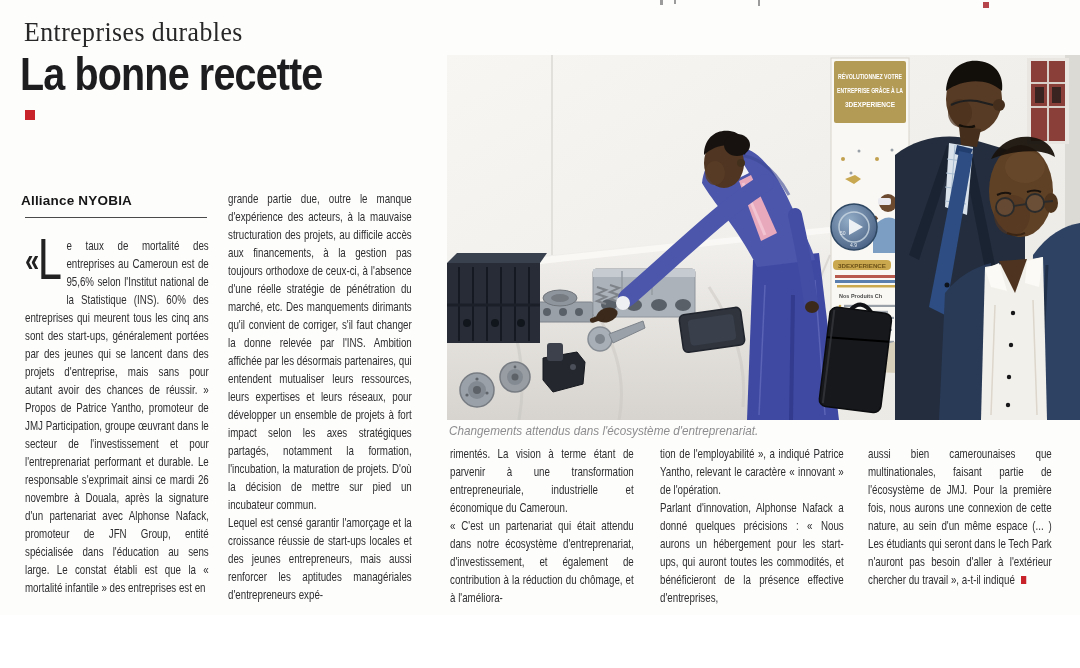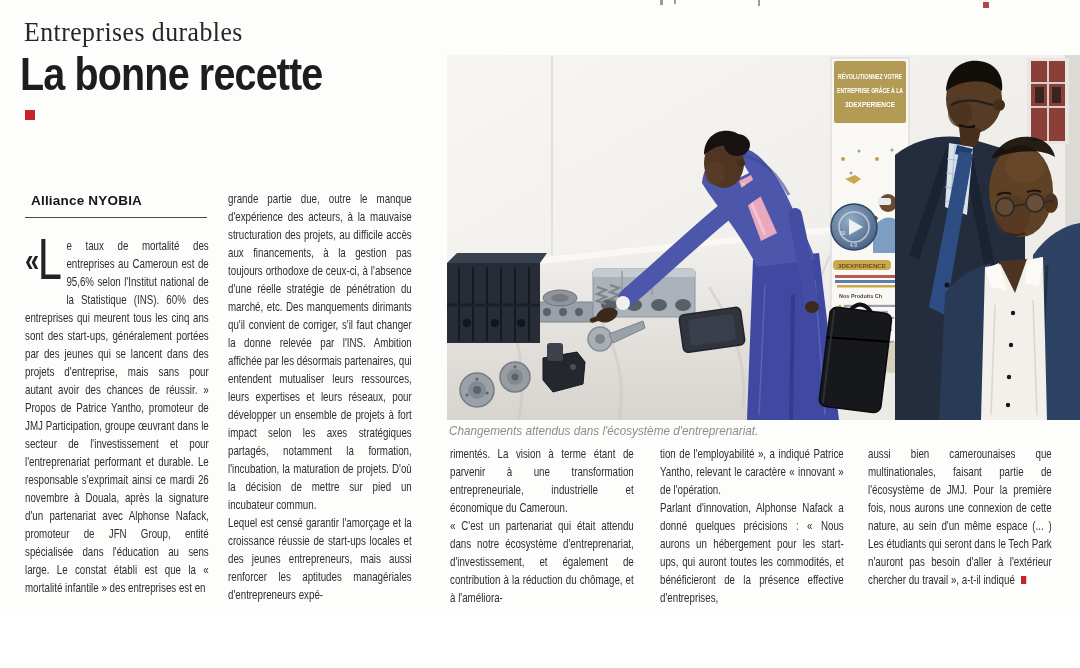--- a/index.html
+++ b/index.html
@@ -8,21 +8,21 @@
   .abs{position:absolute;}
 
   
   .kicker{left:24px;top:16px;font-family:"Liberation Serif", serif;font-size:28px;color:#272727;
           transform:scaleX(.92);transform-origin:left top;white-space:nowrap;letter-spacing:.5px;}
   .headline{left:20px;top:46px;font-size:47px;font-weight:bold;color:#1d1d1f;letter-spacing:-1px;
             transform:scaleX(.84);transform-origin:left top;white-space:nowrap;margin:0;}
   .lede-bullet{left:25px;top:110px;width:10px;height:10px;background:#c8232b;}
   .lede{left:41px;top:100px;width:412px;font-size:19px;line-height:26px;font-style:italic;
         color:#1c1c22;font-weight:500;letter-spacing:-.2px;}
-  .byline{left:31px;top:193px;font-size:13.5px;font-weight:bold;color:#161616;letter-spacing:.2px;}
+  .byline{left:21px;top:193px;font-size:13.5px;font-weight:bold;color:#161616;letter-spacing:.2px;}
   .byline-rule{left:25px;top:217px;width:182px;border:none;border-top:1.5px solid #4a4a4a;margin:0;}
 
   
   .bodycol{width:245px;transform:scaleX(.75);transform-origin:left top;
            font-size:13px;line-height:18px;text-align:justify;color:#2e2e30;}
   .bodycol p{margin:0;}
   .bodycol p + p{margin-top:0px;}
   .col1{left:25px;top:237px;}
   .col2{left:228px;top:190px;}
   .col3{left:450px;top:445px;}

